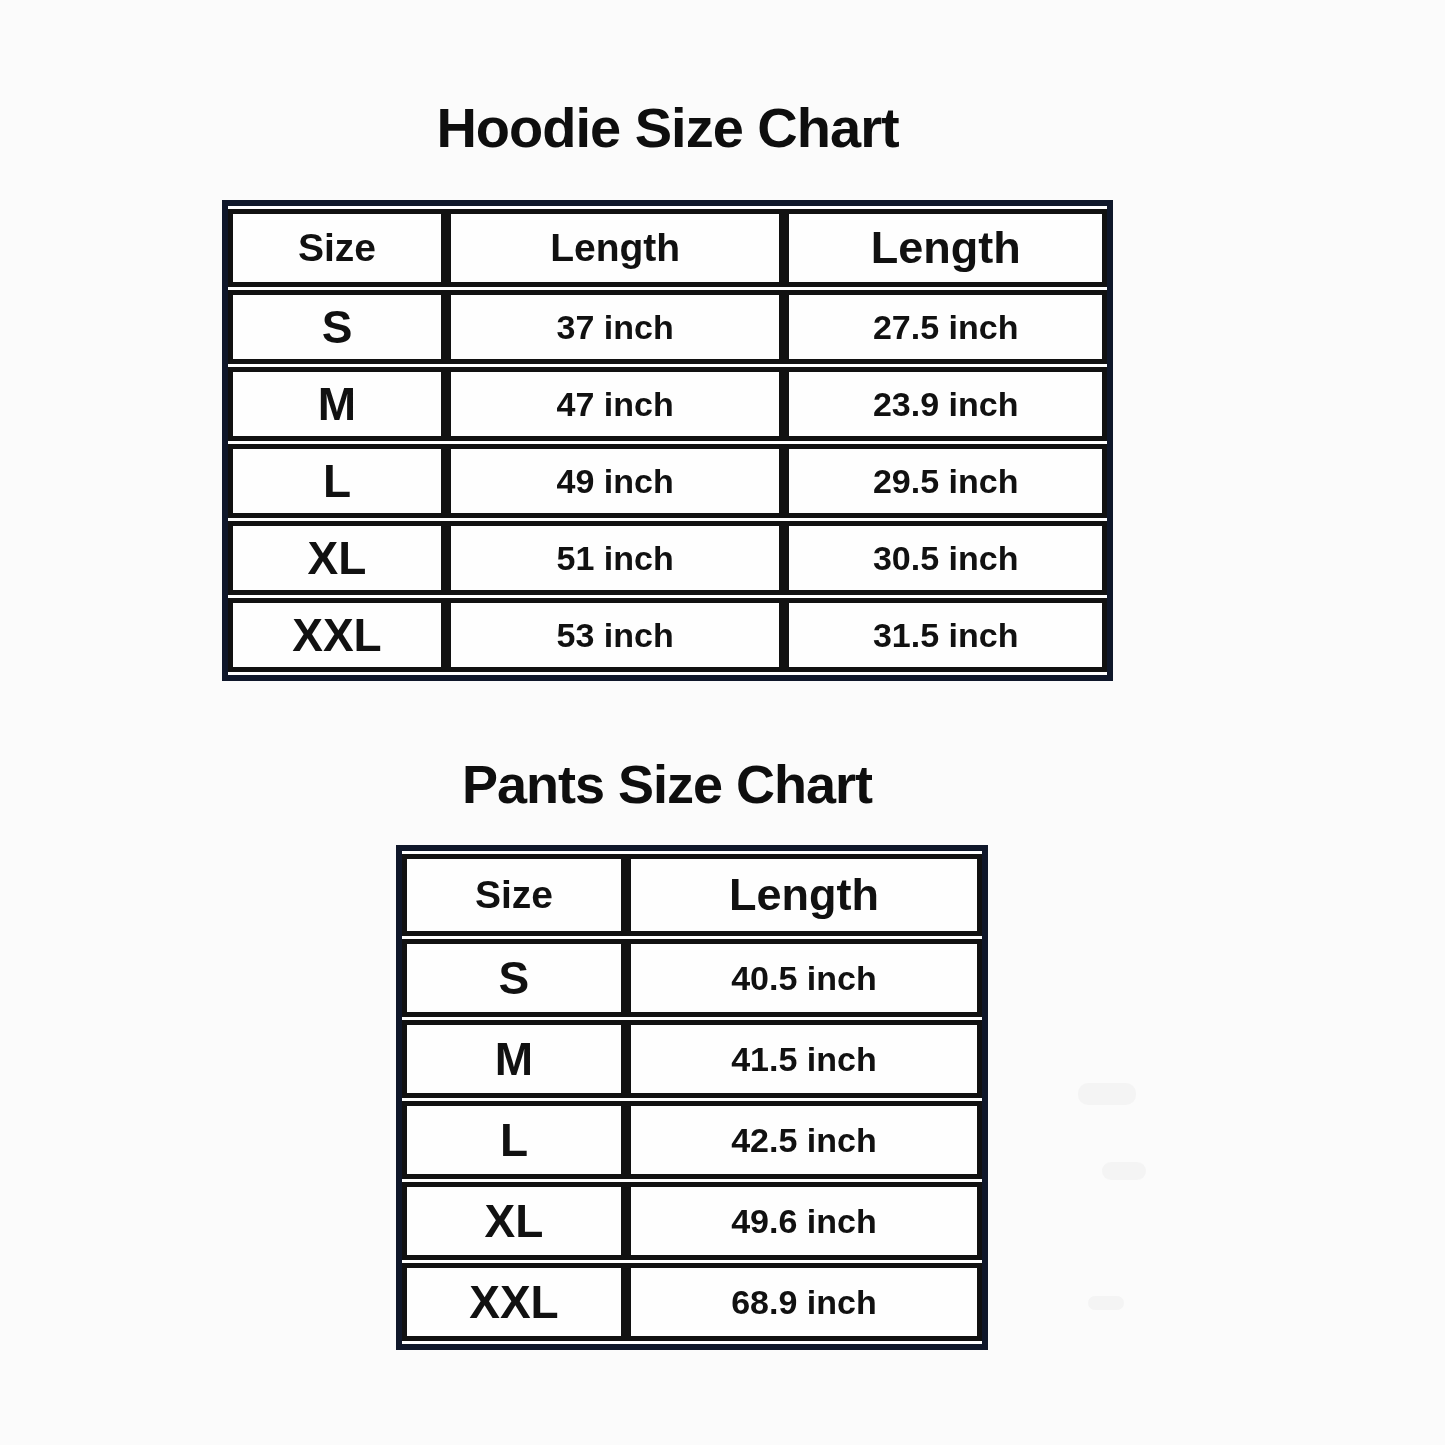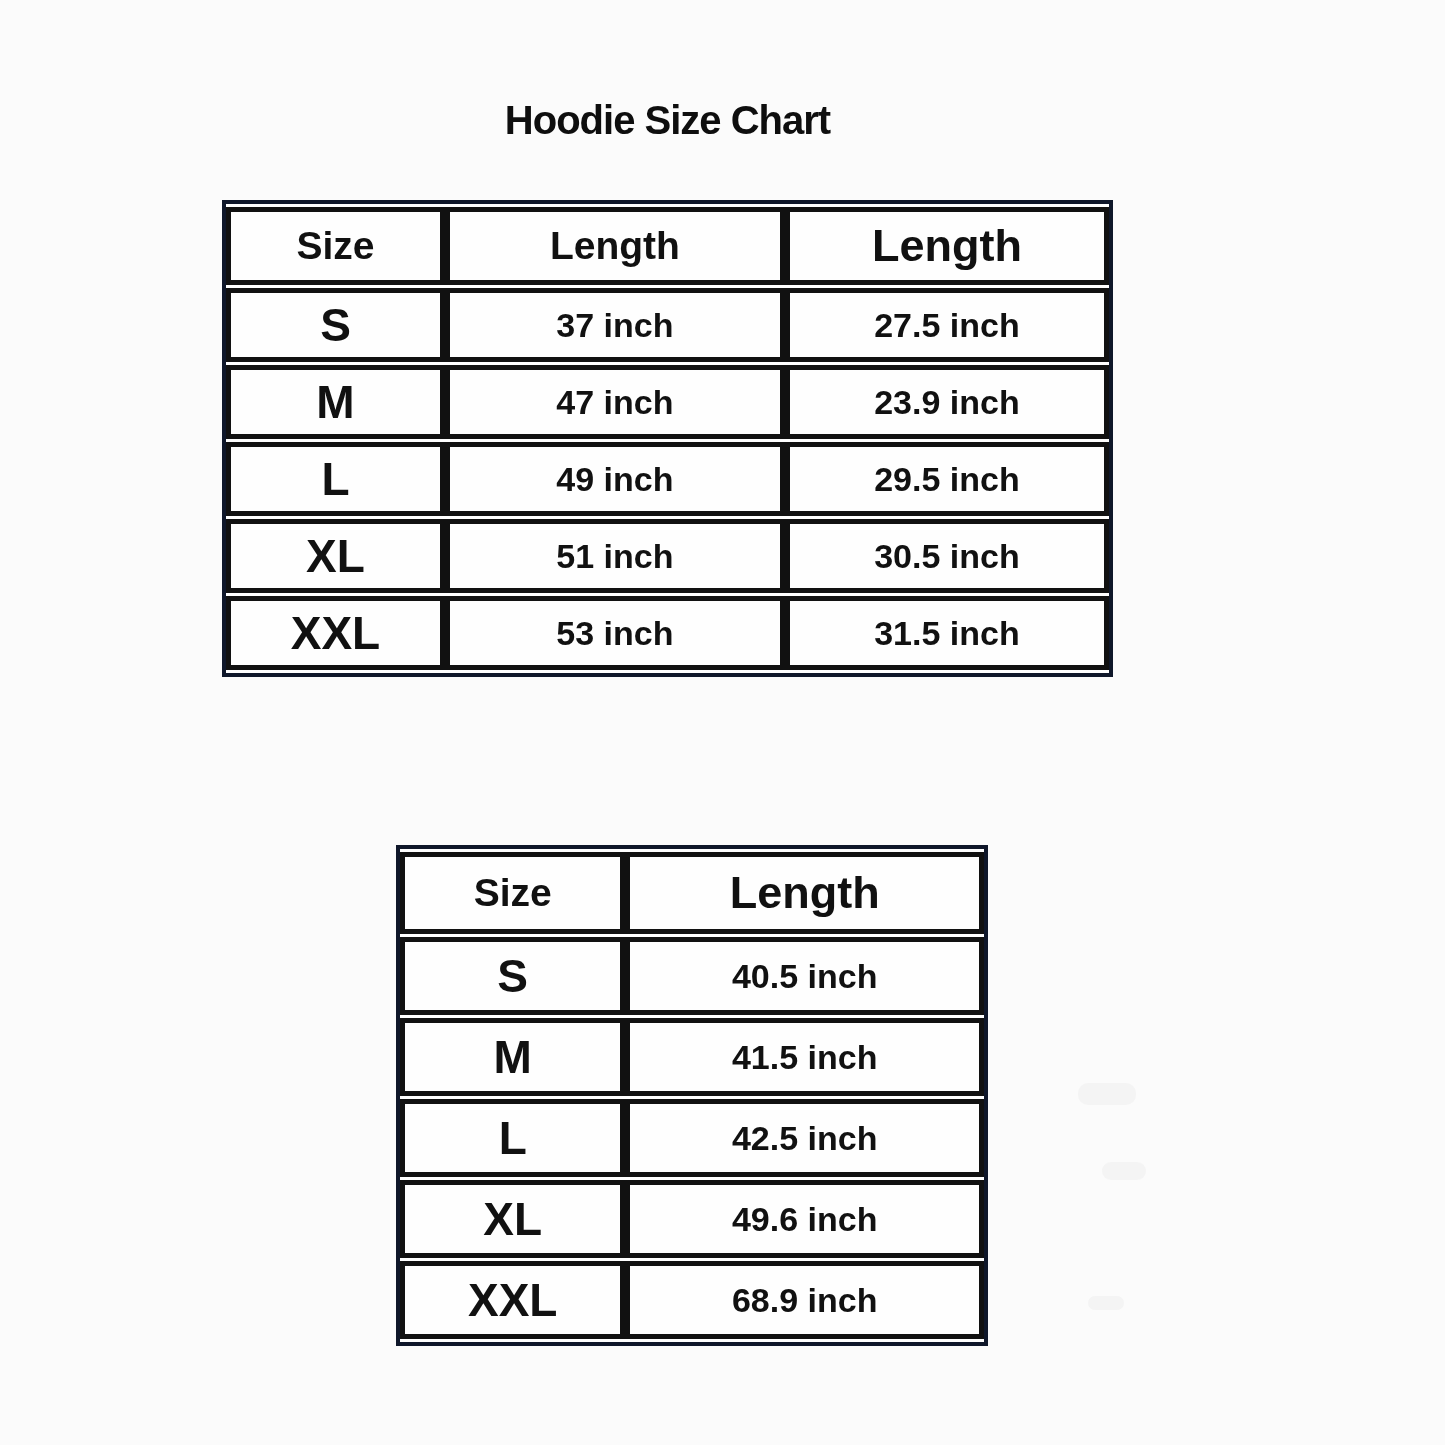--- a/index.html
+++ b/index.html
@@ -22,33 +22,33 @@
     font-weight: bold;
     text-align: center;
     letter-spacing: -1px;
     color: #0e0e0e;
     line-height: 1;
   }
   #hoodie-title {
     left: 222px;
     top: 100px;
     width: 891px;
-    font-size: 40px;
+    font-size: 56px;
   }
   #pants-title {
     left: 372px;
     top: 757px;
     width: 590px;
     font-size: 54px;
   }
   table.size-table {
     position: absolute;
     border-collapse: separate;
     border-spacing: 0 3px;
-    border: 4px solid #0f172a;
+    border: 6px solid #0f172a;
     background: #fefefe;
     table-layout: fixed;
   }
   #hoodie-table {
     left: 222px;
     top: 200px;
     width: 891px;
   }
   #pants-table {
     left: 396px;
@@ -123,20 +123,21 @@
         <td class="val-cell">30.5 inch</td>
       </tr>
       <tr>
         <td class="size-cell">XXL</td>
         <td class="val-cell">53 inch</td>
         <td class="val-cell">31.5 inch</td>
       </tr>
     </tbody>
   </table>
 
+  <h1 class="chart-title" id="pants-title">Pants Size Chart</h1>
 
   <table class="size-table" id="pants-table">
     <colgroup>
       <col style="width:38.6%">
       <col style="width:61.4%">
     </colgroup>
     <tbody>
       <tr class="header-row">
         <td class="th">Size</td>
         <td class="th-lg">Length</td>

